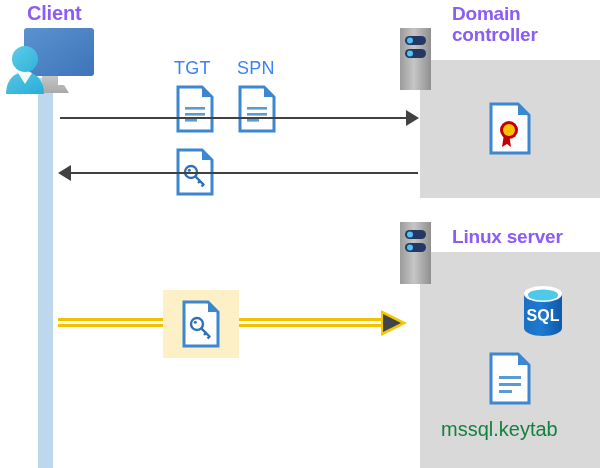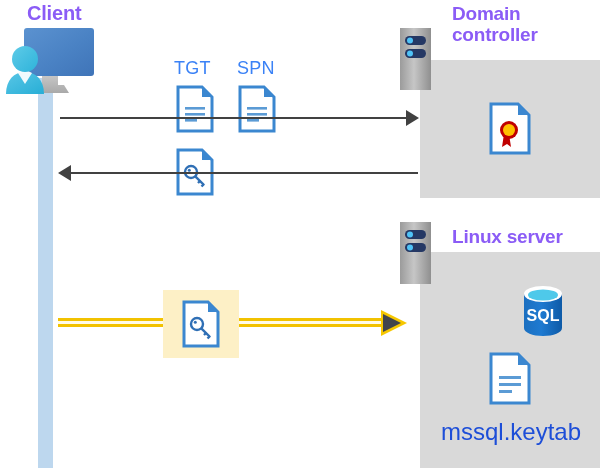--- a/index.html
+++ b/index.html
@@ -129,22 +129,22 @@
     width: 76px; height: 68px;
     background: #fdf0c6;
   }
 
   
   #sql-icon { left: 483px; top: 285px; width: 48px; height: 52px; margin-left: 36px; }
 
   
   #keytab-label {
     left: 441px; top: 418px;
-    font-size: 24px;
-    color: #1d4ed8;
+    font-size: 20px;
+    color: #15803d;
   }
 </style>
 </head>
 <body>
 
 <div id="canvas">
 
   <div class="abs panel" id="dc-panel"></div>
   <div class="abs panel" id="linux-panel"></div>
 

